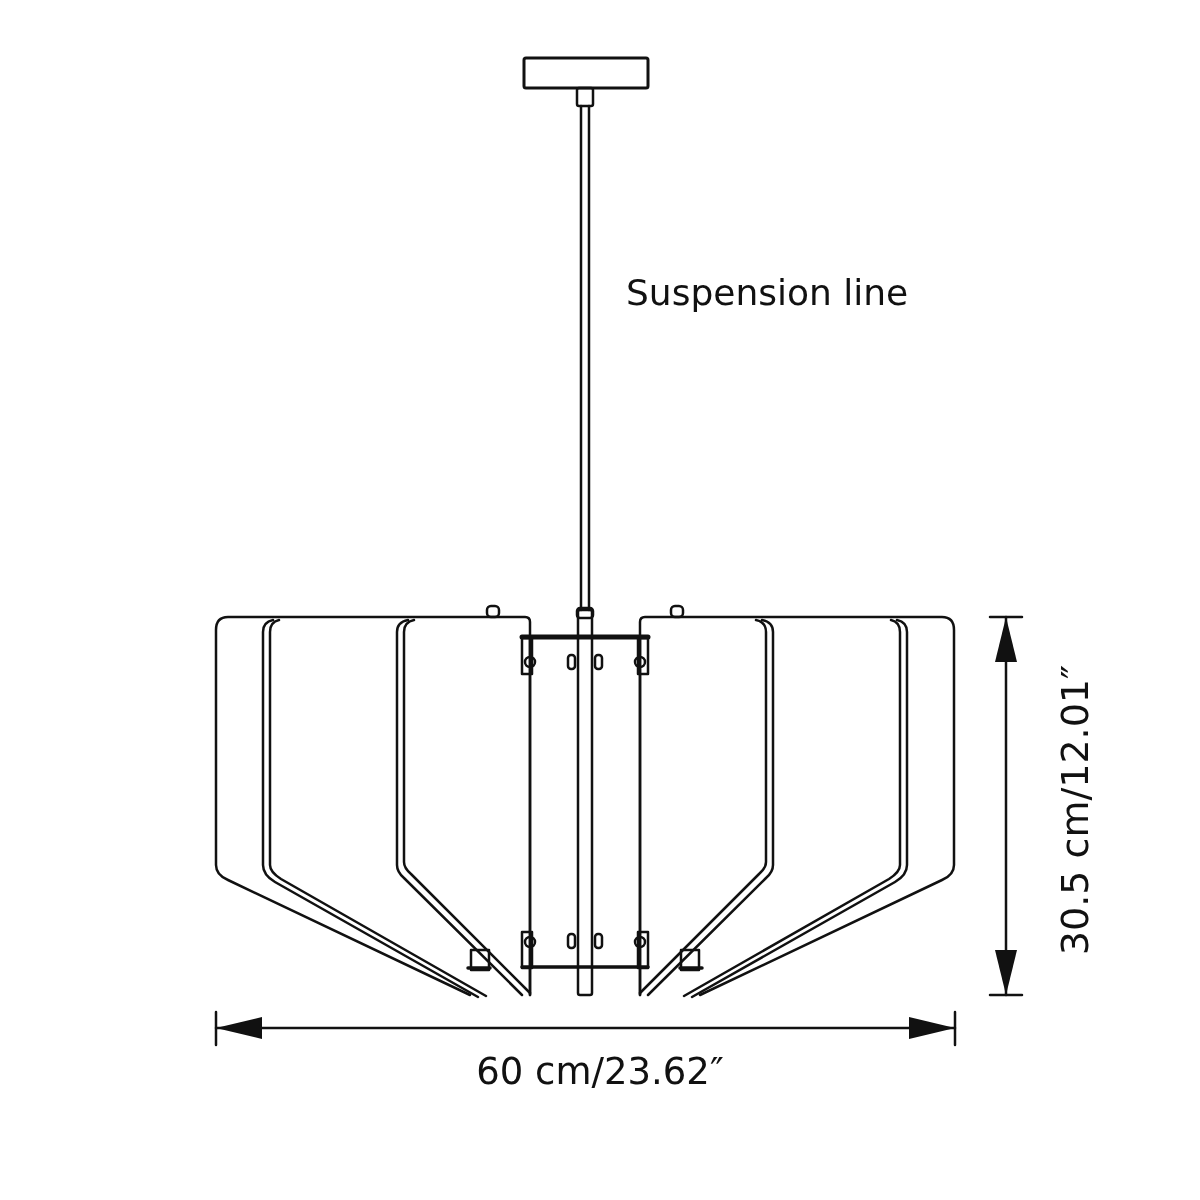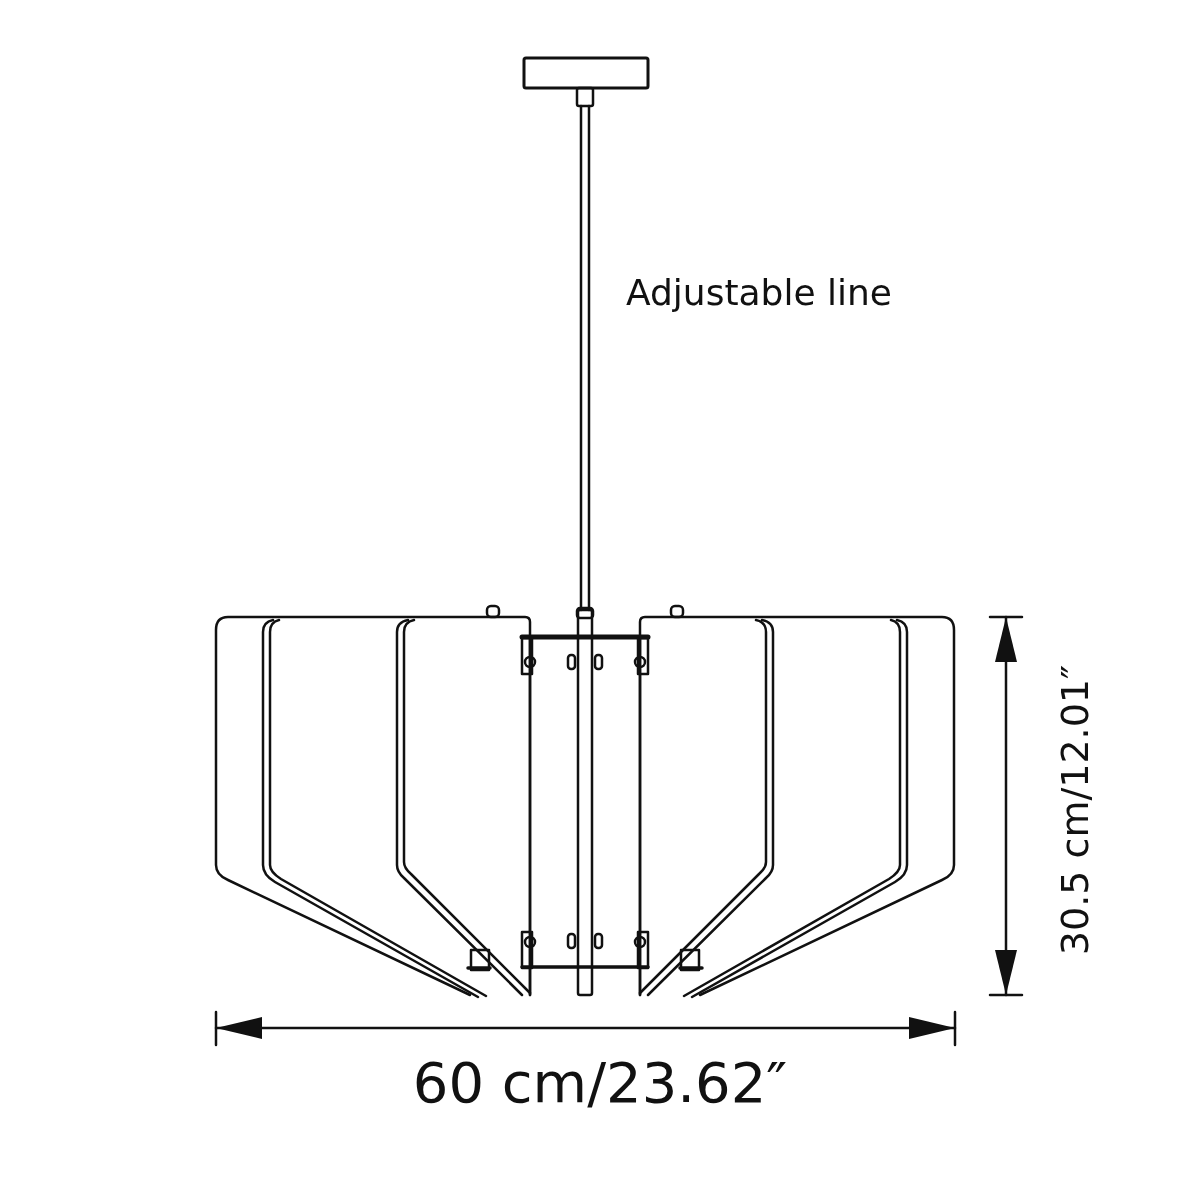--- a/index.html
+++ b/index.html
@@ -1,21 +1,21 @@
 <!DOCTYPE html>
 <html><head>
   <meta charset="utf-8">
   <style>
     html, body { margin: 0; padding: 0; background: #ffffff; }
     body { width: 1200px; height: 1200px; position: relative; overflow: hidden;
            font-family: "DejaVu Sans", "Liberation Sans", sans-serif; color: #111; }
     svg.drawing { position: absolute; left: 0; top: 0; }
     .label { position: absolute; color: #111; white-space: nowrap; }
     .susp { left: 626px; top: 270px; font-size: 36px; line-height: 46px; }
-    .width-dim { left: 0; width: 1200px; top: 1050px; text-align: center; font-size: 56px; letter-spacing: 0px; }
+    .width-dim { left: 0; width: 1200px; top: 1050px; text-align: center; font-size: 37px; letter-spacing: 0px; }
     .height-wrap { position: absolute; left: 1050px; top: 620px; width: 50px; height: 380px; }
     .height-wrap span { position: absolute; left: 50%; top: 50%; transform: translate(-50%,-50%) rotate(-90deg); font-size: 38px; white-space: nowrap; }
   </style>
 </head>
 <body>
 
 <svg class="drawing" width="1200" height="1200" viewBox="0 0 1200 1200" xmlns="http://www.w3.org/2000/svg" fill="none" stroke="#111" stroke-width="2.5" stroke-linejoin="round" stroke-linecap="round">
 
   <g>
     <rect x="524" y="58" width="124" height="30" rx="2" stroke-width="3"></rect>
@@ -91,20 +91,20 @@
   <g>
     <line x1="990" y1="617" x2="1022" y2="617"></line>
     <line x1="990" y1="995" x2="1022" y2="995"></line>
     <line x1="1006" y1="617" x2="1006" y2="995"></line>
     <polygon points="1006,617 995,662 1017,662" fill="#111" stroke="none"></polygon>
     <polygon points="1006,995 995,950 1017,950" fill="#111" stroke="none"></polygon>
   </g>
 </svg>
 
 <div class="label susp">
-  <div>Adjustable line</div>
+  <div>Suspension line</div>
 </div>
 
 <div class="label width-dim">60 cm/23.62″</div>
 
 <div class="height-wrap">
   <span>30.5 cm/12.01″</span>
 </div>
 
 </body></html>

